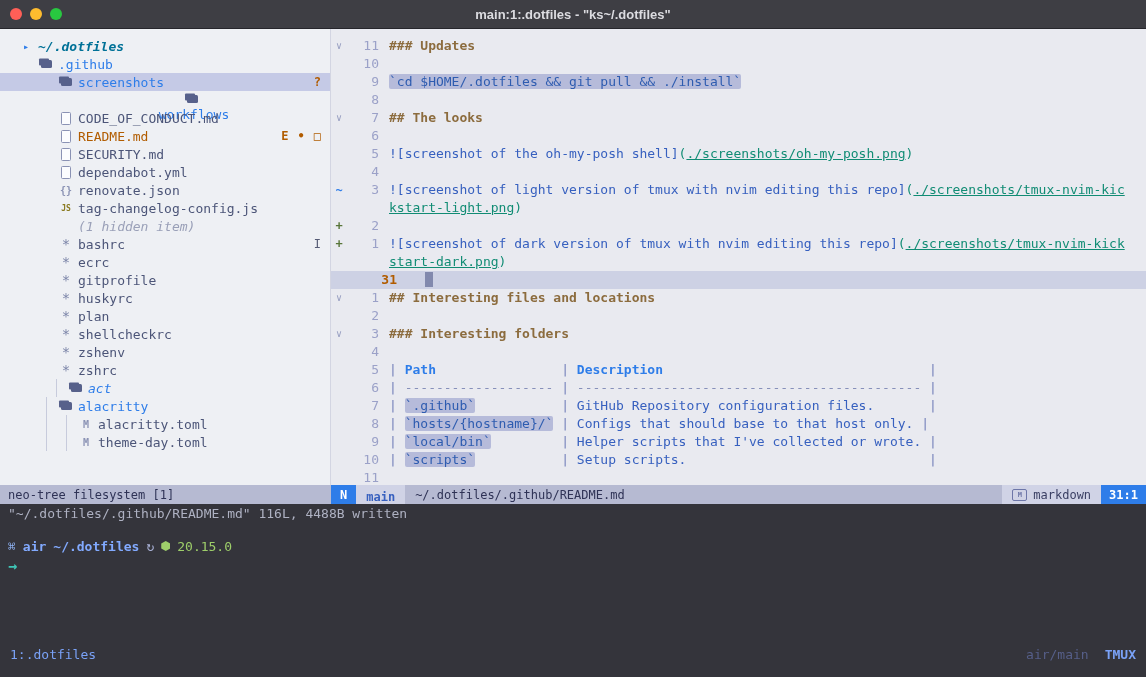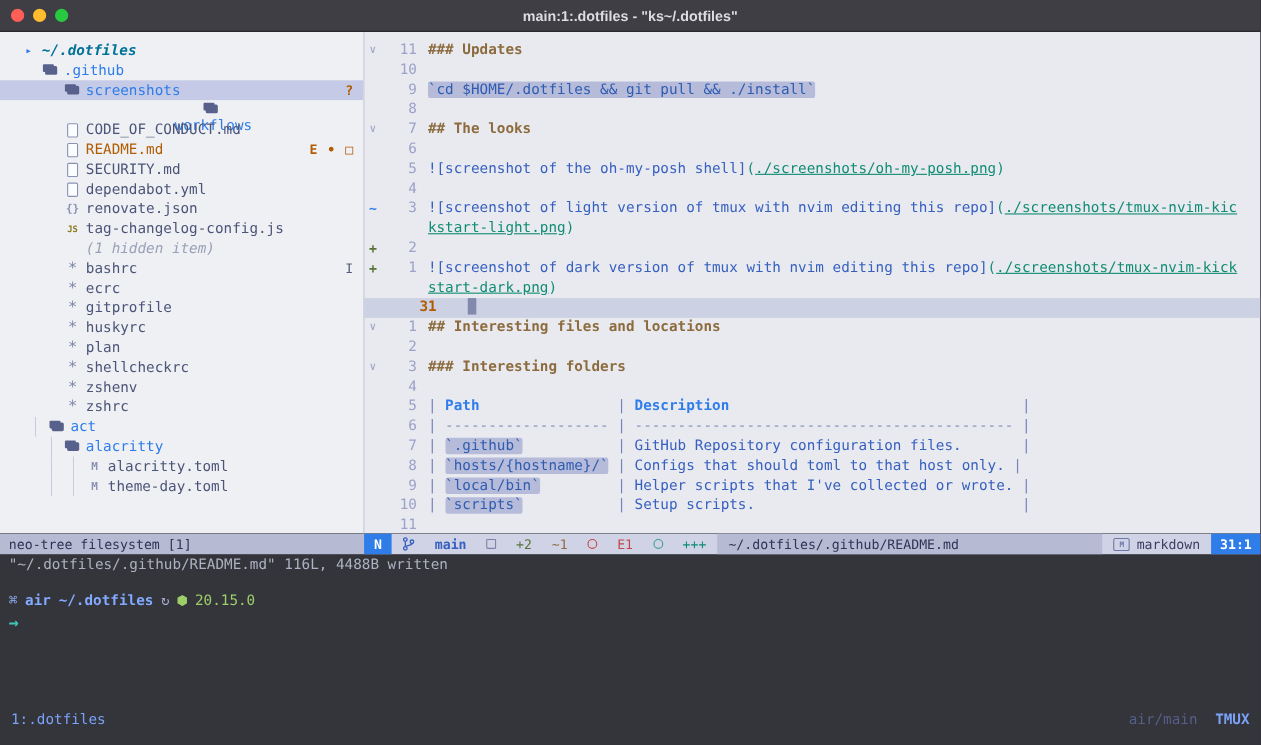--- a/index.html
+++ b/index.html
@@ -53,21 +53,21 @@
   .seg-link{color:#118c74;text-decoration:underline;}
   .seg-paren{color:#118c74;}
   .seg-pipe{color:#7683bb;}
   .seg-th{color:#2e7de9;font-weight:bold;}
   .seg-tsep{color:#8790ba;}
   
   .statusline{flex:0 0 19px;display:flex;font-size:12px;overflow:hidden;}
   .st-neotree{flex:0 0 331px;background:#b6bad2;color:#2f3356;display:flex;align-items:center;padding-left:8px;box-sizing:border-box;}
   .st-editor{flex:1;display:flex;align-items:stretch;background:#d0d3e6;}
   .st-mode{background:#2e7de9;color:#fff;font-weight:bold;display:flex;align-items:center;padding:0 9px;}
-  .st-git{display:flex;align-items:center;gap:18px;padding:0 10px;color:#3760bf;}
+  .st-git{display:flex;align-items:center;gap:5px;padding:0 10px;color:#3760bf;flex-direction:column;}
   .g-branch{color:#3760bf;font-weight:bold;}
   .g-add{color:#587539;}
   .g-chg{color:#8c6c3e;}
   .g-err{color:#c04a4a;}
   .g-extra{color:#118c74;}
   .ico-sq{width:7px;height:7px;border:1px solid #7b84a8;border-radius:1px;}
   .ico-circle{width:7px;height:7px;border:1.2px solid #c04a4a;border-radius:50%;}
   .ico-circle2{width:7px;height:7px;border:1.2px solid #3f9e8e;border-radius:50%;}
   .st-file{flex:1;background:#b6bad2;color:#2f3356;display:flex;align-items:center;padding:0 10px;}
   .st-ft{display:flex;align-items:center;gap:6px;padding:0 10px;color:#3a3f63;}
@@ -118,21 +118,21 @@
         <div class="trow" style="padding-left: 58px;"><span class="ti ti-js">JS</span><span class="tlabel file">tag-changelog-config.js</span></div>
         <div class="trow" style="padding-left: 58px;"><span class="ti ti-none"></span><span class="tlabel note">(1 hidden item)</span></div>
         <div class="trow" style="padding-left: 58px;"><span class="ti ti-asterisk">*</span><span class="tlabel file">bashrc</span><span class="tspacer"></span><span class="tbadge b-dim">I</span></div>
         <div class="trow" style="padding-left: 58px;"><span class="ti ti-asterisk">*</span><span class="tlabel file">ecrc</span></div>
         <div class="trow" style="padding-left: 58px;"><span class="ti ti-asterisk">*</span><span class="tlabel file">gitprofile</span></div>
         <div class="trow" style="padding-left: 58px;"><span class="ti ti-asterisk">*</span><span class="tlabel file">huskyrc</span></div>
         <div class="trow" style="padding-left: 58px;"><span class="ti ti-asterisk">*</span><span class="tlabel file">plan</span></div>
         <div class="trow" style="padding-left: 58px;"><span class="ti ti-asterisk">*</span><span class="tlabel file">shellcheckrc</span></div>
         <div class="trow" style="padding-left: 58px;"><span class="ti ti-asterisk">*</span><span class="tlabel file">zshenv</span></div>
         <div class="trow" style="padding-left: 58px;"><span class="ti ti-asterisk">*</span><span class="tlabel file">zshrc</span></div>
-        <div class="trow" style="padding-left: 24px;"><span class="guide"></span><span class="ti ti-folder"></span><span class="tlabel dir">act</span></div>
+        <div class="trow" style="padding-left: 48px; font-style: italic;"><span class="guide"></span><span class="ti ti-folder"></span><span class="tlabel dir">act</span></div>
         <div class="trow" style="padding-left: 38px;"><span class="guide"></span><span class="ti ti-folder-open"></span><span class="tlabel dir">alacritty</span></div>
         <div class="trow" style="padding-left: 38px;"><span class="guide"></span><span class="guide"></span><span class="ti ti-toml">M</span><span class="tlabel file">alacritty.toml</span></div>
         <div class="trow" style="padding-left: 38px;"><span class="guide"></span><span class="guide"></span><span class="ti ti-toml">M</span><span class="tlabel file">theme-day.toml</span></div>
       </div>
     <div class="editor">
         <div class="erow"><span class="emark ">∨</span><span class="enum">11</span><span class="etext"><span class="seg-h3">### Updates</span></span></div>
         <div class="erow"><span class="emark "></span><span class="enum">10</span><span class="etext"></span></div>
         <div class="erow"><span class="emark "></span><span class="enum">9</span><span class="etext"><span class="seg-code">`cd $HOME/.dotfiles &amp;&amp; git pull &amp;&amp; ./install`</span></span></div>
         <div class="erow"><span class="emark "></span><span class="enum">8</span><span class="etext"></span></div>
         <div class="erow"><span class="emark ">∨</span><span class="enum">7</span><span class="etext"><span class="seg-h2">## The looks</span></span></div>
@@ -145,21 +145,21 @@
         <div class="erow"><span class="emark add">+</span><span class="enum">1</span><span class="etext"><span class="seg-txt">![screenshot of dark version of tmux with nvim editing this repo]</span><span class="seg-paren">(</span><span class="seg-link">./screenshots/tmux-nvim-kick</span></span></div>
         <div class="erow"><span class="emark "></span><span class="enum"></span><span class="etext"><span class="seg-link">start-dark.png</span><span class="seg-paren">)</span></span></div>
         <div class="erow curline"><span class="emark "></span><span class="enum">31</span><span class="etext"><span class="cursor"></span></span></div>
         <div class="erow"><span class="emark ">∨</span><span class="enum">1</span><span class="etext"><span class="seg-h2">## Interesting files and locations</span></span></div>
         <div class="erow"><span class="emark "></span><span class="enum">2</span><span class="etext"></span></div>
         <div class="erow"><span class="emark ">∨</span><span class="enum">3</span><span class="etext"><span class="seg-h3">### Interesting folders</span></span></div>
         <div class="erow"><span class="emark "></span><span class="enum">4</span><span class="etext"></span></div>
         <div class="erow"><span class="emark "></span><span class="enum">5</span><span class="etext"><span class="seg-pipe">| </span><span class="seg-th">Path</span><span class="seg-sp">                </span><span class="seg-pipe">| </span><span class="seg-th">Description</span><span class="seg-sp">                                  </span><span class="seg-pipe">|</span></span></div>
         <div class="erow"><span class="emark "></span><span class="enum">6</span><span class="etext"><span class="seg-pipe">| </span><span class="seg-tsep">-------------------</span><span class="seg-pipe"> | </span><span class="seg-tsep">--------------------------------------------</span><span class="seg-pipe"> |</span></span></div>
         <div class="erow"><span class="emark "></span><span class="enum">7</span><span class="etext"><span class="seg-pipe">| </span><span class="seg-code">`.github`</span><span class="seg-sp">           </span><span class="seg-pipe">| </span><span class="seg-txt">GitHub Repository configuration files.</span><span class="seg-sp">       </span><span class="seg-pipe">|</span></span></div>
-        <div class="erow"><span class="emark "></span><span class="enum">8</span><span class="etext"><span class="seg-pipe">| </span><span class="seg-code">`hosts/{hostname}/`</span><span class="seg-sp"> </span><span class="seg-pipe">| </span><span class="seg-txt">Configs that should toml to that host only.</span><span class="seg-sp"> </span><span class="seg-pipe">|</span></span></div>
+        <div class="erow"><span class="emark "></span><span class="enum">8</span><span class="etext"><span class="seg-pipe">| </span><span class="seg-code">`hosts/{hostname}/`</span><span class="seg-sp"> </span><span class="seg-pipe">| </span><span class="seg-txt">Configs that should base to that host only.</span><span class="seg-sp"> </span><span class="seg-pipe">|</span></span></div>
         <div class="erow"><span class="emark "></span><span class="enum">9</span><span class="etext"><span class="seg-pipe">| </span><span class="seg-code">`local/bin`</span><span class="seg-sp">         </span><span class="seg-pipe">| </span><span class="seg-txt">Helper scripts that I've collected or wrote.</span><span class="seg-sp"> </span><span class="seg-pipe">|</span></span></div>
         <div class="erow"><span class="emark "></span><span class="enum">10</span><span class="etext"><span class="seg-pipe">| </span><span class="seg-code">`scripts`</span><span class="seg-sp">           </span><span class="seg-pipe">| </span><span class="seg-txt">Setup scripts.</span><span class="seg-sp">                               </span><span class="seg-pipe">|</span></span></div>
         <div class="erow"><span class="emark "></span><span class="enum">11</span><span class="etext"></span></div>
       </div>
   </div>
 
   <div class="statusline">
     <div class="st-neotree">neo-tree filesystem [1]</div>
     <div class="st-editor">
       <span class="st-mode">N</span>

